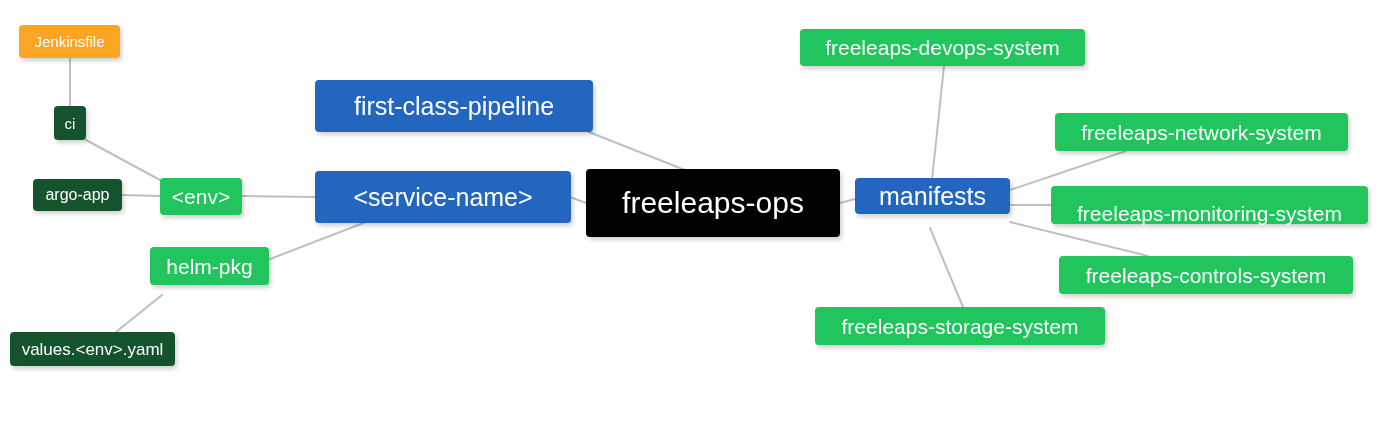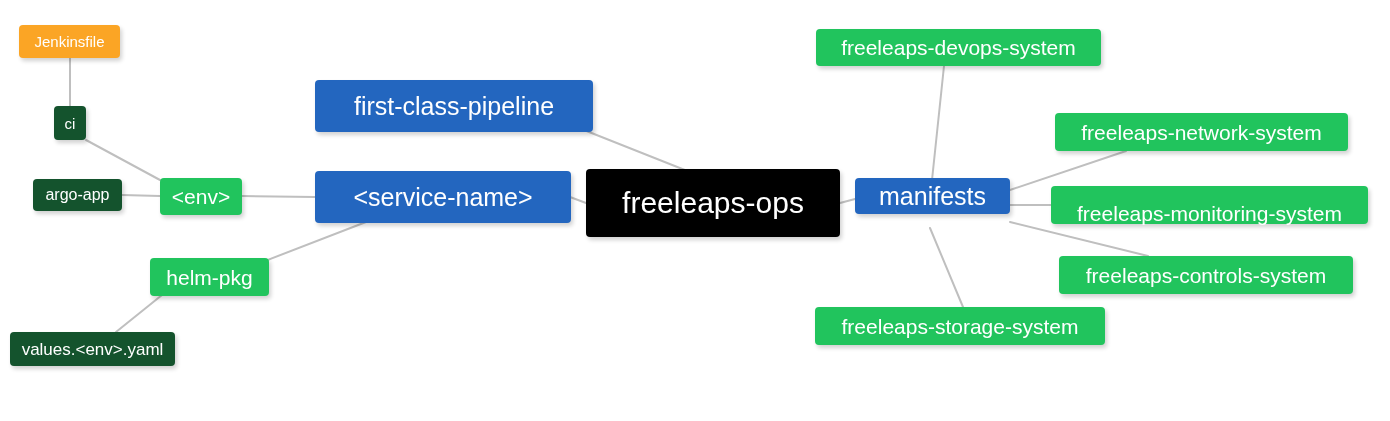--- a/index.html
+++ b/index.html
@@ -113,29 +113,29 @@
   </div>
 
   <div class="node c-red" style="left:33px; top:179px; width:89px; height:32px; font-size:16px;">
     <span class="node-label">argo-app</span>
   </div>
 
   <div class="node c-orange" style="left:19px; top:25px; width:101px; height:33px; font-size:15px;">
     <span class="node-label">Jenkinsfile</span>
   </div>
 
-  <div class="node c-green" style="left:150px; top:258px; width:119px; height:38px; font-size:21px;">
+  <div class="node c-green" style="left:150px; top:247px; width:119px; height:38px; font-size:21px;">
     <span class="node-label">helm-pkg</span>
   </div>
 
   <div class="node c-red" style="left:10px; top:332px; width:165px; height:34px; font-size:17px;">
     <span class="node-label">values.&lt;env&gt;.yaml</span>
   </div>
 
-  <div class="node c-green" style="left:800px; top:29px; width:285px; height:37px; font-size:21px;margin-left:16px;">
+  <div class="node c-green" style="left:800px; top:29px; width:285px; height:37px; font-size:21px;">
     <span class="node-label">freeleaps-devops-system</span>
   </div>
 
   <div class="node c-green" style="left:1055px; top:113px; width:293px; height:38px; font-size:21px;">
     <span class="node-label">freeleaps-network-system</span>
   </div>
 
   <div class="node c-green" style="left:1051px; top:186px; width:317px; height:38px; font-size:21px;align-items:flex-end;">
     <span class="node-label">freeleaps-monitoring-system</span>
   </div>

